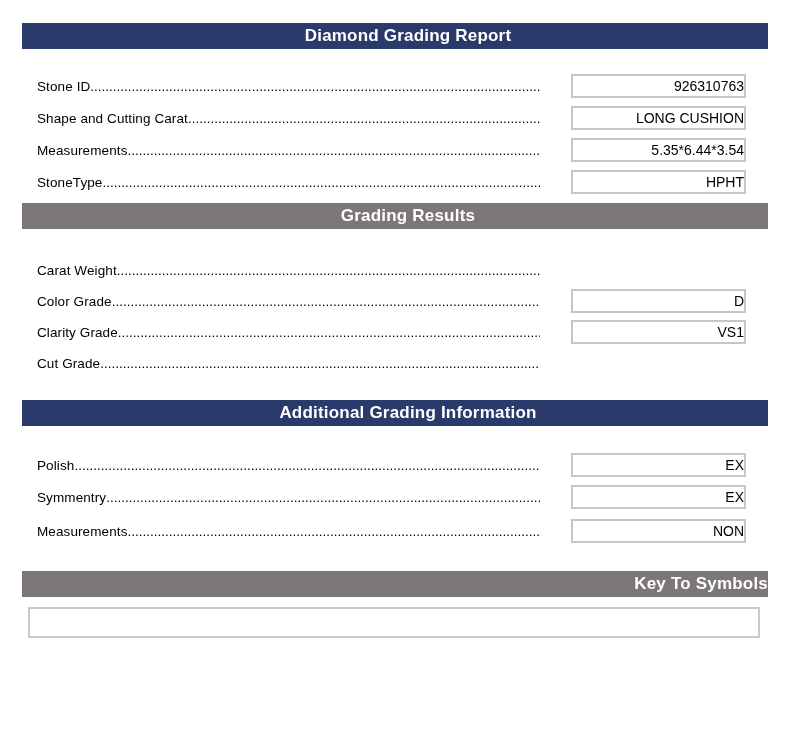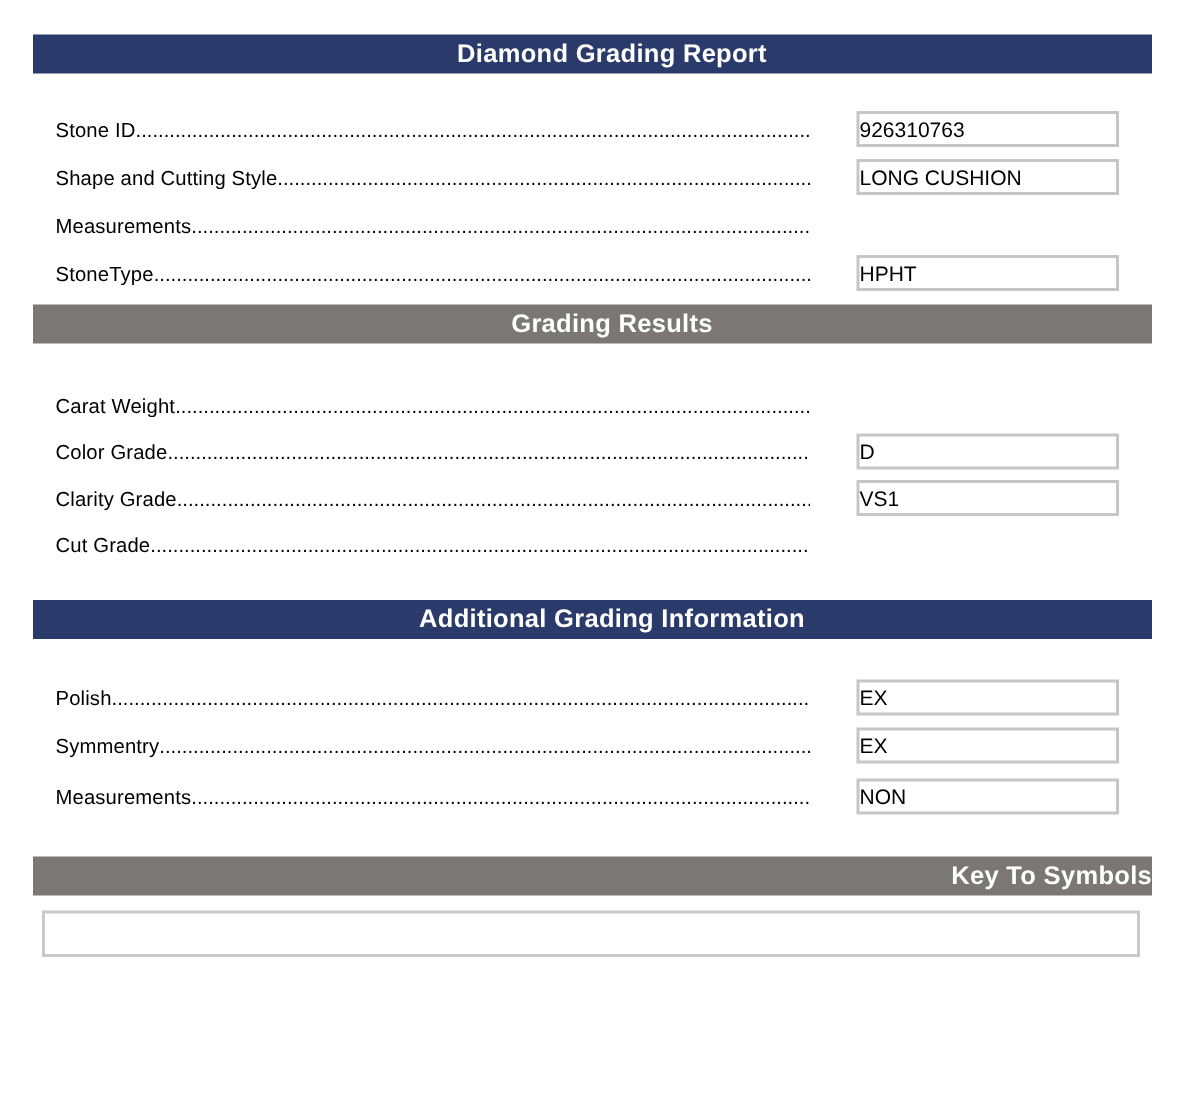--- a/index.html
+++ b/index.html
@@ -49,21 +49,21 @@
     color: #000000;
   }
   .lead .lbl { letter-spacing: 0.1px; }
   .vbox {
     box-sizing: border-box;
     width: 175px;
     height: 24px;
     margin-left: 31px;
     border: 2px solid #C6C6C6;
     background: #ffffff;
-    text-align: left;
+    text-align: right;
     line-height: 20px;
     font-size: 14px;
     color: #000000;
   }
   
   #sec-stone .row:nth-child(1) { margin-top: 25px; }
   #sec-stone .row + .row { margin-top: 8px; }
   #sec-results .row:nth-child(1) { margin-top: 29px; }
   #sec-results .row + .row { margin-top: 7px; }
   #sec-additional .row:nth-child(1) { margin-top: 27px; }
@@ -88,25 +88,26 @@
 <div class="page">
 
   <div class="bar navy" id="bar-report">Diamond Grading Report</div>
 
   <div id="sec-stone">
     <div class="row">
       <div class="lead"><span class="lbl">Stone ID</span><span class="dots">......................................................................................................................................................</span></div>
       <div class="vbox">926310763</div>
     </div>
     <div class="row">
-      <div class="lead"><span class="lbl">Shape and Cutting Style</span><span class="dots">......................................................................................................................................................</span></div>
+      <div class="lead"><span class="lbl">Shape and Cutting Carat</span><span class="dots">......................................................................................................................................................</span></div>
       <div class="vbox">LONG CUSHION</div>
     </div>
     <div class="row">
       <div class="lead"><span class="lbl">Measurements</span><span class="dots">......................................................................................................................................................</span></div>
+      <div class="vbox">5.35*6.44*3.54</div>
     </div>
     <div class="row">
       <div class="lead"><span class="lbl">StoneType</span><span class="dots">......................................................................................................................................................</span></div>
       <div class="vbox">HPHT</div>
     </div>
   </div>
 
   <div class="bar gray" id="bar-results">Grading Results</div>
 
   <div id="sec-results">

